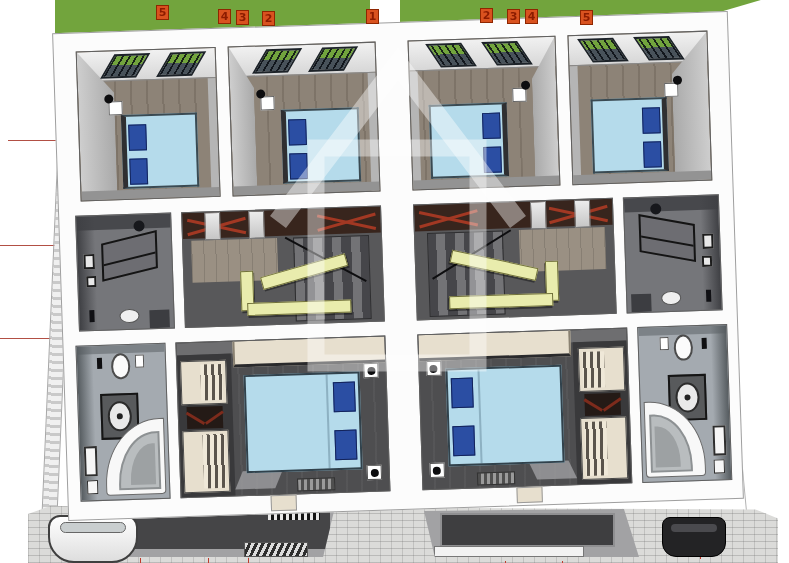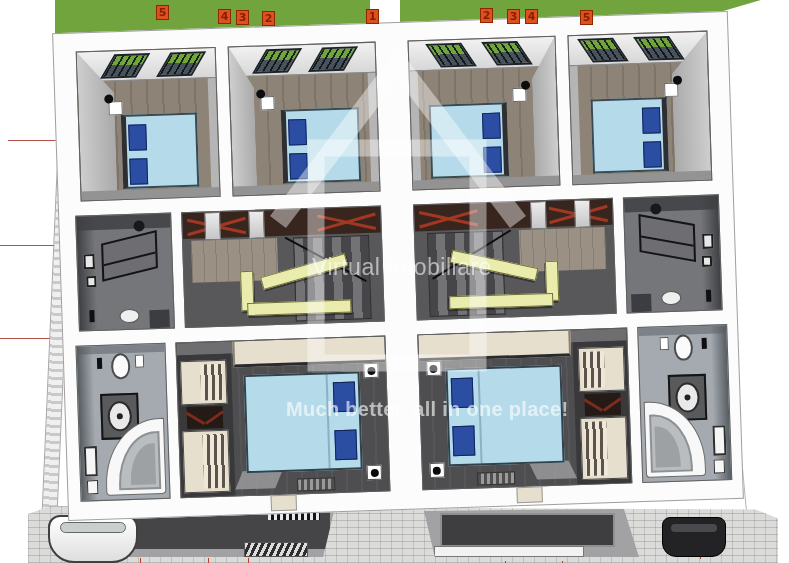--- a/index.html
+++ b/index.html
@@ -472,17 +472,15 @@
     <div class="t-step" data-name="entry-step"></div>
   </div>
   <div class="car-white" data-name="white-car"></div>
   <div class="car-dark" data-name="dark-car"></div>
 
   <div class="watermark" data-name="watermark-overlay">
     <svg class="wm-house" data-name="house-logo-icon" width="300" height="340" viewBox="0 0 300 340">
       <polyline points="28,180 148,22 268,180" fill="none" stroke="rgba(255,255,255,0.42)" stroke-width="20"></polyline>
       <rect x="66" y="106" width="162" height="215" fill="none" stroke="rgba(255,255,255,0.42)" stroke-width="17"></rect>
     </svg>
-    <div class="wm-text wm-small" data-name="watermark-small-label">Virtual Imobiliare</div>
-    <div class="wm-text wm-tag" data-name="watermark-tagline">Much better, all in one place!</div>
   </div>
 
 </div>
 
 </body></html>

